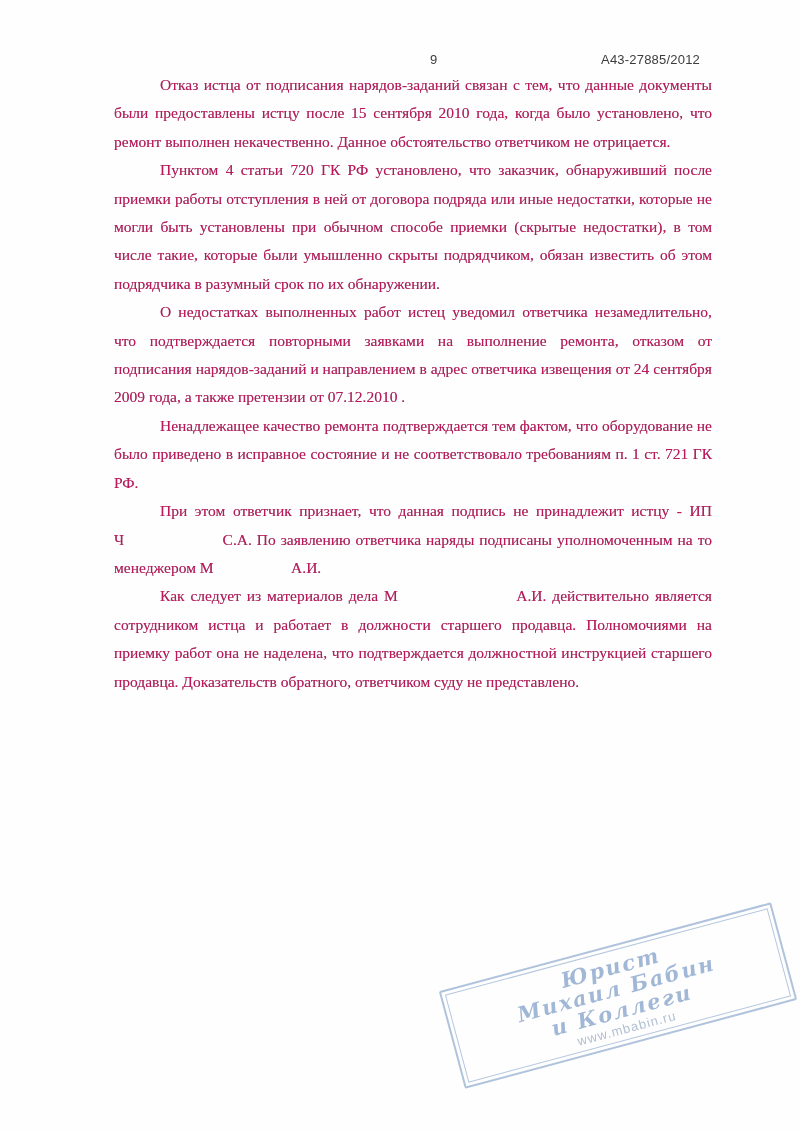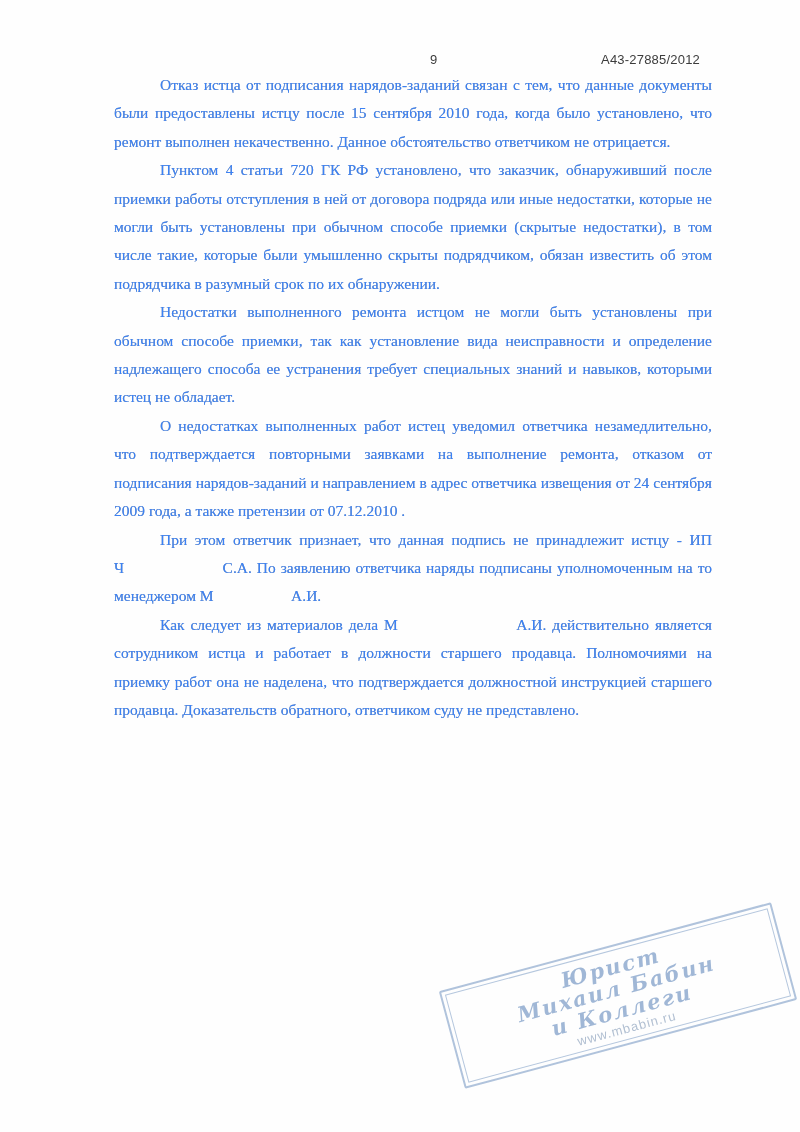--- a/index.html
+++ b/index.html
@@ -44,21 +44,21 @@
     left: 114px;
     width: 598px;
     z-index: 2;
   }
   .content p {
     margin: 0;
     font-size: 15.5px;
     line-height: 28.4px;
     text-indent: 46px;
     text-align: justify;
-    color: #3b82f6;
+    color: #be185d;
     text-shadow: 0 0 0.5px rgba(30,30,30,0.45);
   }
   
   .stamp {
     position: absolute;
     left: 446px;
     top: 945px;
     width: 340px;
     height: 97px;
     transform: rotate(-15deg);
@@ -112,19 +112,19 @@
   </div>
 
   <div class="header">
     <span class="pagenum">9</span>
     <span class="casenum">А43-27885/2012</span>
   </div>
 
   <div class="content">
     <p>Отказ истца от подписания нарядов-заданий связан с тем, что данные документы были предоставлены истцу после 15 сентября 2010 года, когда было установлено, что ремонт выполнен некачественно. Данное обстоятельство ответчиком не отрицается.</p>
     <p>Пунктом 4 статьи 720 ГК РФ установлено, что заказчик, обнаруживший после приемки работы отступления в ней от договора подряда или иные недостатки, которые не могли быть установлены при обычном способе приемки (скрытые недостатки), в том числе такие, которые были умышленно скрыты подрядчиком, обязан известить об этом подрядчика в разумный срок по их обнаружении.</p>
-    <p>Недостатки выполненного ремонта истцом не могли быть установлены при обычном способе приемки, так как установление вида неисправности и определение надлежащего способа ее устранения требует специальных знаний и навыков, которыми истец не обладает.</p>
     <p>О недостатках выполненных работ истец уведомил ответчика незамедлительно, что подтверждается повторными заявками на выполнение ремонта, отказом от подписания нарядов-заданий и направлением в адрес ответчика извещения от 24 сентября 2009 года, а также претензии от 07.12.2010 .</p>
+    <p>Ненадлежащее качество ремонта подтверждается тем фактом, что оборудование не было приведено в исправное состояние и не соответствовало требованиям п. 1 ст. 721 ГК РФ.</p>
     <p>При этом ответчик признает, что данная подпись не принадлежит истцу - ИП Ч&nbsp;&nbsp;&nbsp;&nbsp;&nbsp;&nbsp;&nbsp;&nbsp;&nbsp;&nbsp;&nbsp;&nbsp;&nbsp;&nbsp;&nbsp;&nbsp;&nbsp;&nbsp;&nbsp;&nbsp;С.А. По заявлению ответчика наряды подписаны уполномоченным на то менеджером М&nbsp;&nbsp;&nbsp;&nbsp;&nbsp;&nbsp;&nbsp;&nbsp;&nbsp;&nbsp;&nbsp;&nbsp;&nbsp;&nbsp;&nbsp;&nbsp;&nbsp;&nbsp;&nbsp;&nbsp;А.И.</p>
     <p>Как следует из материалов дела М&nbsp;&nbsp;&nbsp;&nbsp;&nbsp;&nbsp;&nbsp;&nbsp;&nbsp;&nbsp;&nbsp;&nbsp;&nbsp;&nbsp;&nbsp;&nbsp;&nbsp;&nbsp;&nbsp;&nbsp;А.И. действительно является сотрудником истца и работает в должности старшего продавца. Полномочиями на приемку работ она не наделена, что подтверждается должностной инструкцией старшего продавца. Доказательств обратного,  ответчиком суду  не представлено.</p>
   </div>
 
 </div>
 
 </body></html>

